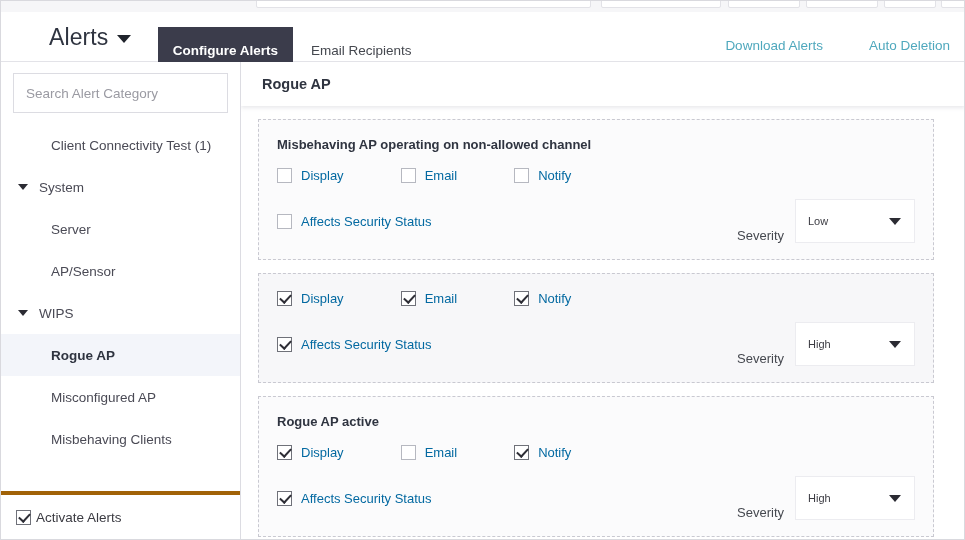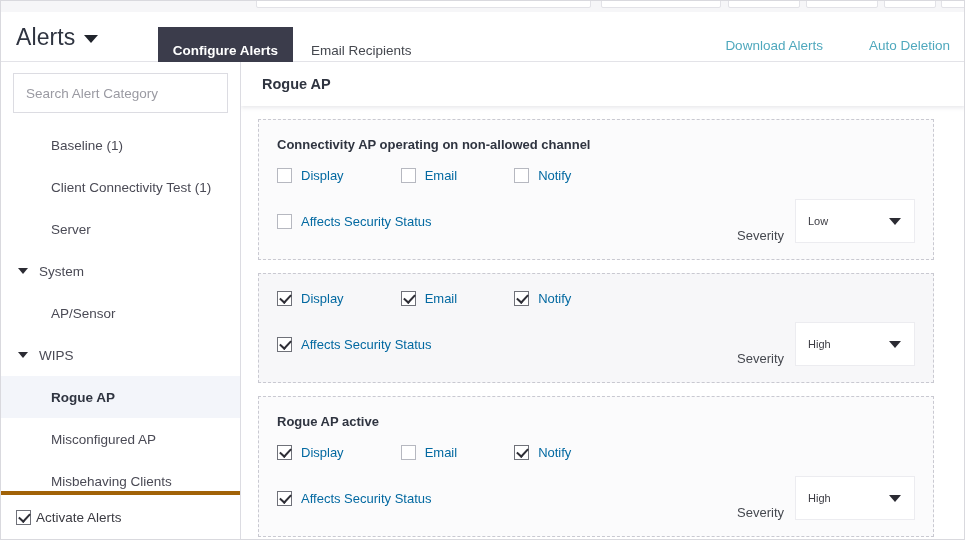--- a/index.html
+++ b/index.html
@@ -55,20 +55,21 @@
     display: flex;
     align-items: center;
     gap: 9px;
     height: 32px;
   }
   .brand-title {
     font-size: 23px;
     font-weight: 400;
     color: #2f3440;
     letter-spacing: .1px;
+    margin-left: 33px;
   }
   .caret-down {
     width: 0; height: 0;
     border-left: 7px solid transparent;
     border-right: 7px solid transparent;
     border-top: 8px solid #20242c;
     margin-top: 4px;
   }
 
   .tab-configure {
@@ -349,33 +350,30 @@
   </div>
 
   <div class="sidebar">
     <div class="sidebar-scroll">
       <div class="search-wrap">
         <input class="search-input" type="text" placeholder="Search Alert Category" style="">
       </div>
 
       <div class="nav">
         <div class="nav-item">
-          <span>Baseline (1)</span>
-        </div>
-        <div class="nav-item">
           <span>Client Connectivity Test (1)</span>
-        </div>
-        <div class="nav-item">
-          <span>Server</span>
         </div>
         <div class="nav-item group">
           <span class="tri"></span>
           <span>System</span>
         </div>
         <div class="nav-item">
+          <span>Server</span>
+        </div>
+        <div class="nav-item">
           <span>AP/Sensor</span>
         </div>
         <div class="nav-item group">
           <span class="tri"></span>
           <span>WIPS</span>
         </div>
         <div class="nav-item selected">
           <span>Rogue AP</span>
         </div>
         <div class="nav-item">
@@ -394,21 +392,21 @@
   </div>
 
   <div class="content">
     <div class="content-title-bar">
       <span class="content-title">Rogue AP</span>
     </div>
 
     <div class="cards">
 
       <div class="card">
-        <div class="card-title">Connectivity AP operating on non-allowed channel</div>
+        <div class="card-title">Misbehaving AP operating on non-allowed channel</div>
         <div class="cb-row">
           <div class="cb-group">
             <span class="cbx light"></span>
             <span class="cb-label">Display</span>
           </div>
           <div class="cb-group">
             <span class="cbx light"></span>
             <span class="cb-label">Email</span>
           </div>
           <div class="cb-group">

